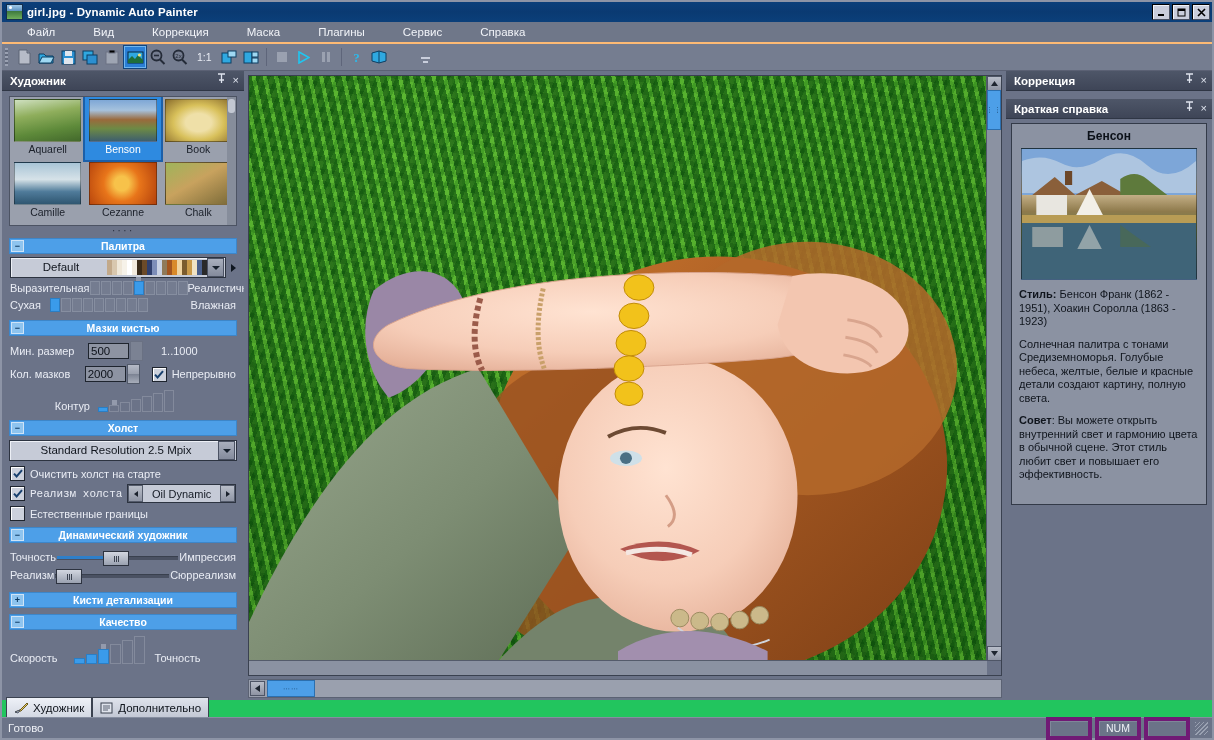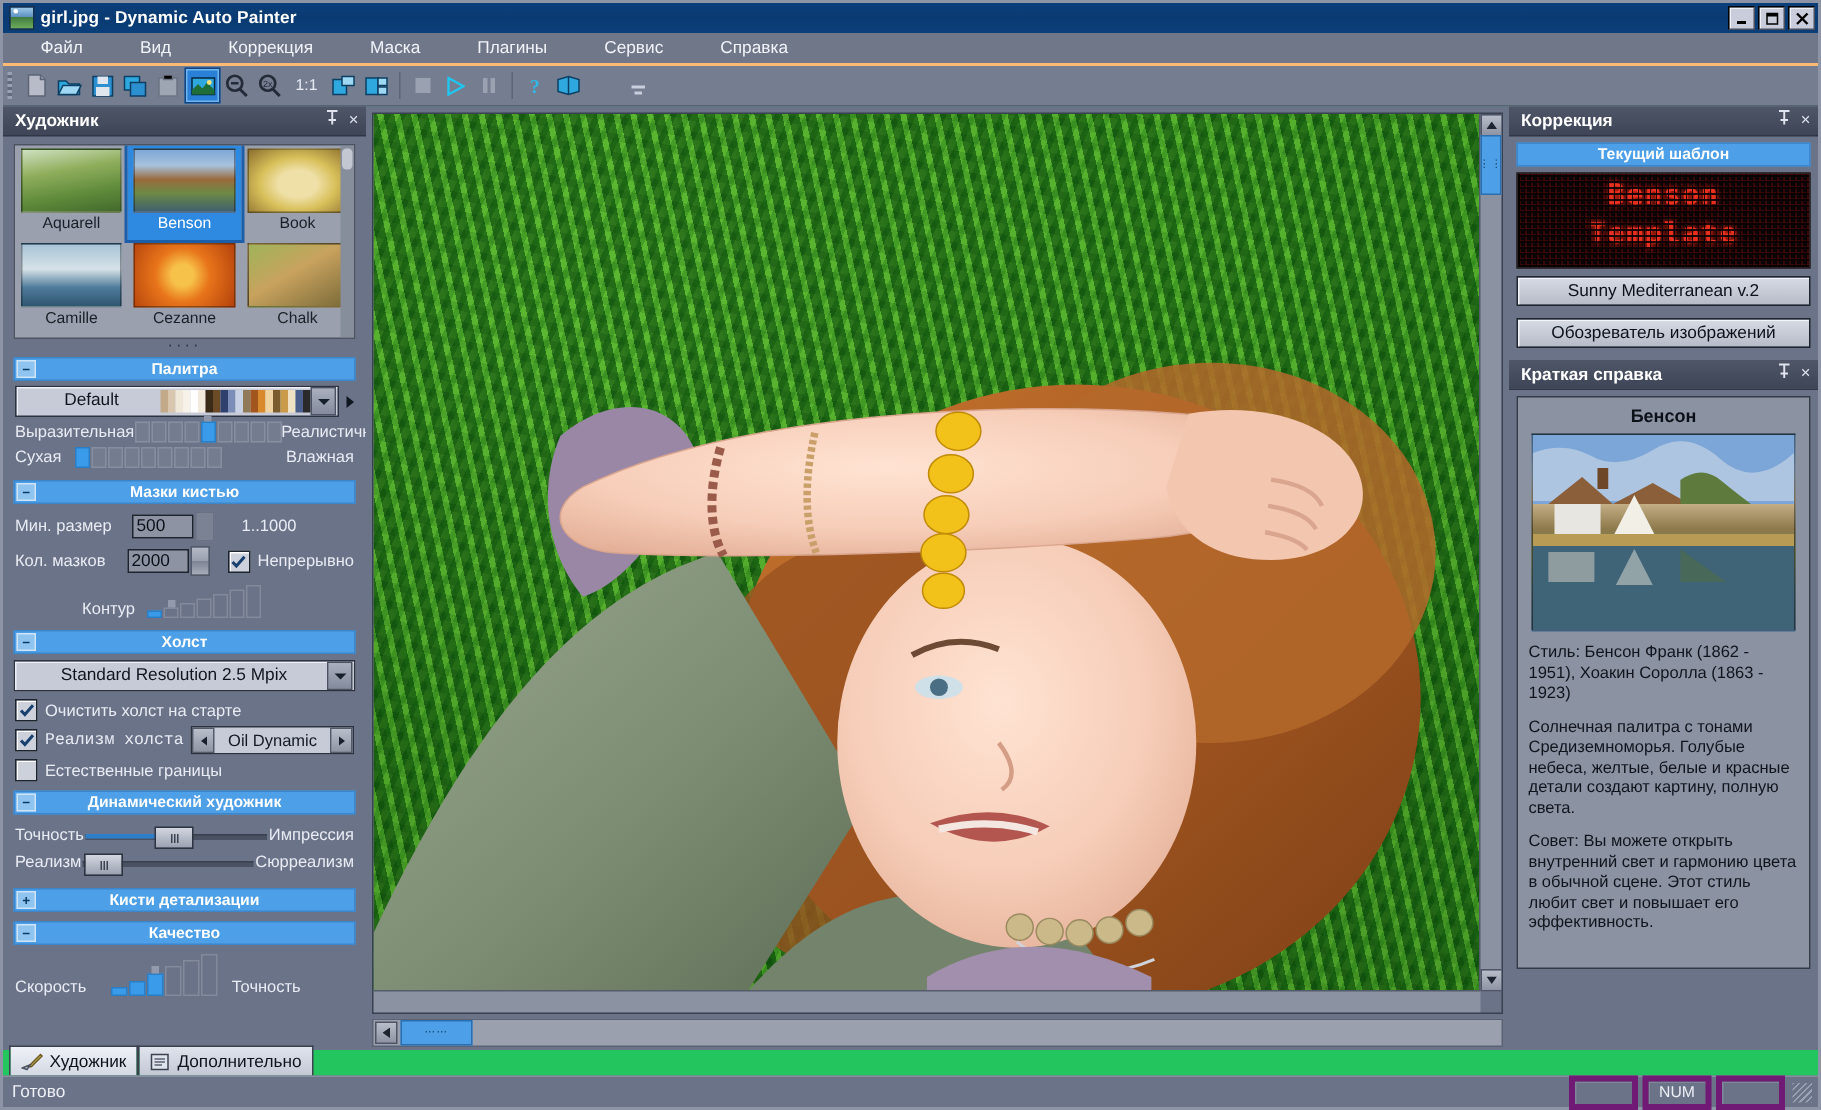--- a/index.html
+++ b/index.html
@@ -192,21 +192,21 @@
       repeating-linear-gradient(0deg, rgba(0,0,0,.85) 0 1px, transparent 1px 4px);}
   .pbtn{height:18px;margin-top:5px;background:linear-gradient(180deg,#d7dbe4,#b6bbc8);
         border:1px solid #20262f;display:flex;align-items:center;justify-content:center;
         font-size:11.5px;color:#0d121a;box-shadow:inset 1px 1px 0 #f2f4f9;}
   .help-body{margin:4px 5px 5px 5px;background:#8b92a2;border:1px solid #333a48;
              height:382px;overflow:hidden;padding:5px 7px;box-sizing:border-box;}
   .help-title{text-align:center;font-weight:bold;font-size:12px;color:#0c1119;margin-bottom:5px;}
   .help-img{height:130px;margin:0 2px 8px 2px;border:1px solid rgba(0,0,0,.4);
             background-size:cover;background-position:center;}
   .help-p{font-size:11px;color:#10151d;line-height:13.5px;margin-bottom:9px;}
-  .help-p b{font-weight:normal;}
+  .help-p b{font-weight:bold;}
 
   
   .status{position:absolute;left:0;bottom:0;width:1210px;height:20px;
           background:#6b7388;border-top:1px solid #868ea0;display:flex;align-items:center;}
   .status .st-text{padding-left:6px;font-size:11.5px;color:#eef0f6;}
   .status .cells{margin-left:auto;display:flex;align-items:center;gap:3px;padding-right:4px;}
   .cell{width:38px;height:15px;border:4px solid #701a75;box-shadow:inset 1px 1px 0 #7f8799;
         display:flex;align-items:center;justify-content:center;font-size:10.5px;color:#eef0f6;}
   .grip-corner{width:13px;height:13px;margin-left:2px;
     background:repeating-linear-gradient(135deg,#9aa1b2 0 1px,transparent 1px 3px);}
@@ -749,33 +749,20 @@
         <div class="cap-btns">
           <div class="cap-btn">
             <svg width="9" height="11" viewBox="0 0 9 11">
                 <path d="M1 1h7M4.5 1v6M2 7h5M4.5 7v3" stroke="#dfe4ee" stroke-width="1.3" fill="none"></path>
               </svg>
           </div>
           <div class="cap-btn">×</div>
         </div>
       </div>
 
-      <div class="info-body">
-        <div class="sect" style="margin:2px 0 4px 0;">
-          <span>Текущий шаблон</span>
-        </div>
-        <div class="led">
-          <div class="grid"></div>
-          <div class="t t1">Benson</div>
-          <div class="t t2">Template</div>
-          <div class="mask"></div>
-        </div>
-        <div class="pbtn">Sunny Mediterranean v.2</div>
-        <div class="pbtn" style="margin-top:8px;">Обозреватель изображений</div>
-      </div>
 
       <div class="cap" style="margin-top:8px;">
         <div class="cap-title">Краткая справка</div>
         <div class="cap-btns">
           <div class="cap-btn">
             <svg width="9" height="11" viewBox="0 0 9 11">
                 <path d="M1 1h7M4.5 1v6M2 7h5M4.5 7v3" stroke="#dfe4ee" stroke-width="1.3" fill="none"></path>
               </svg>
           </div>
           <div class="cap-btn">×</div>

